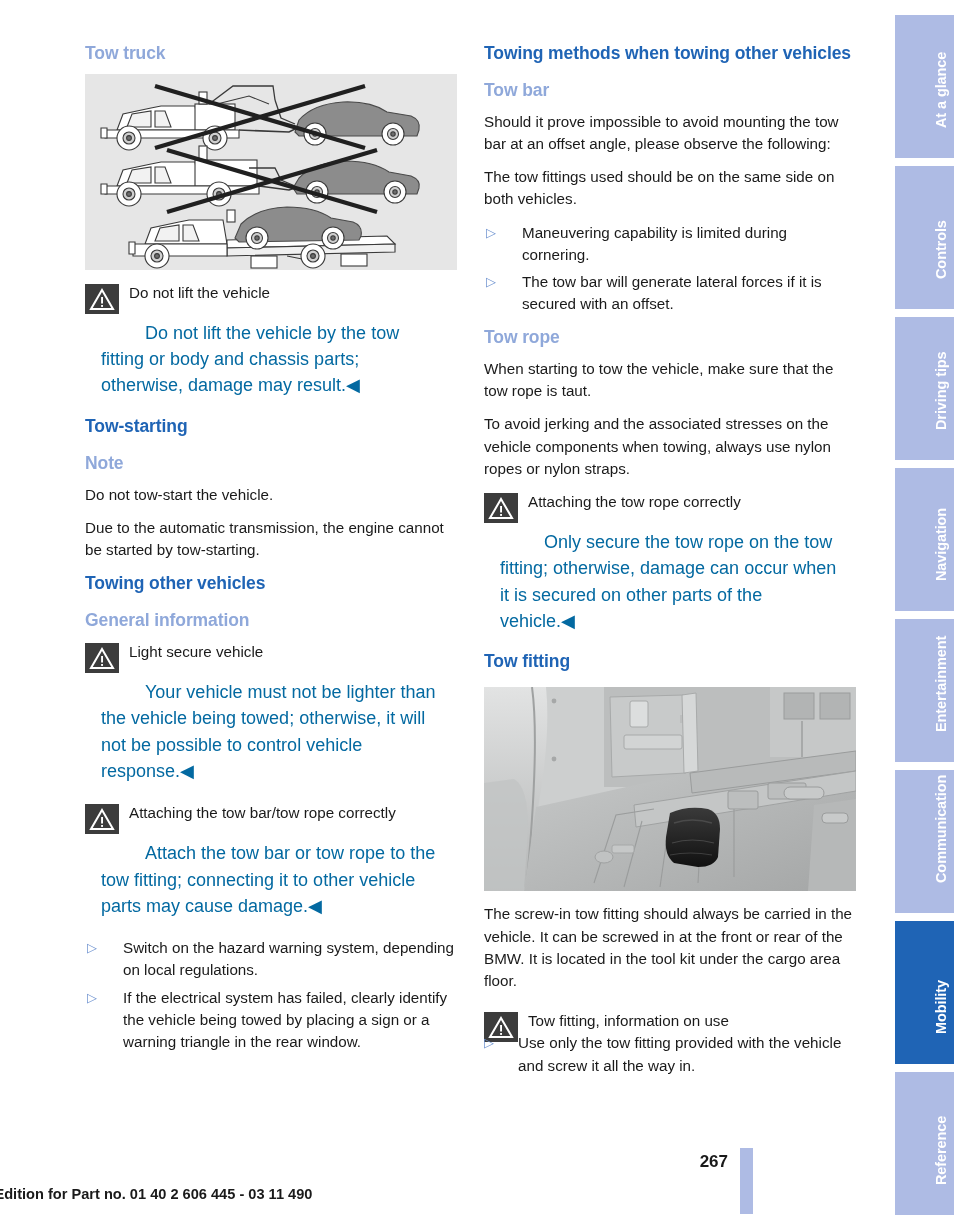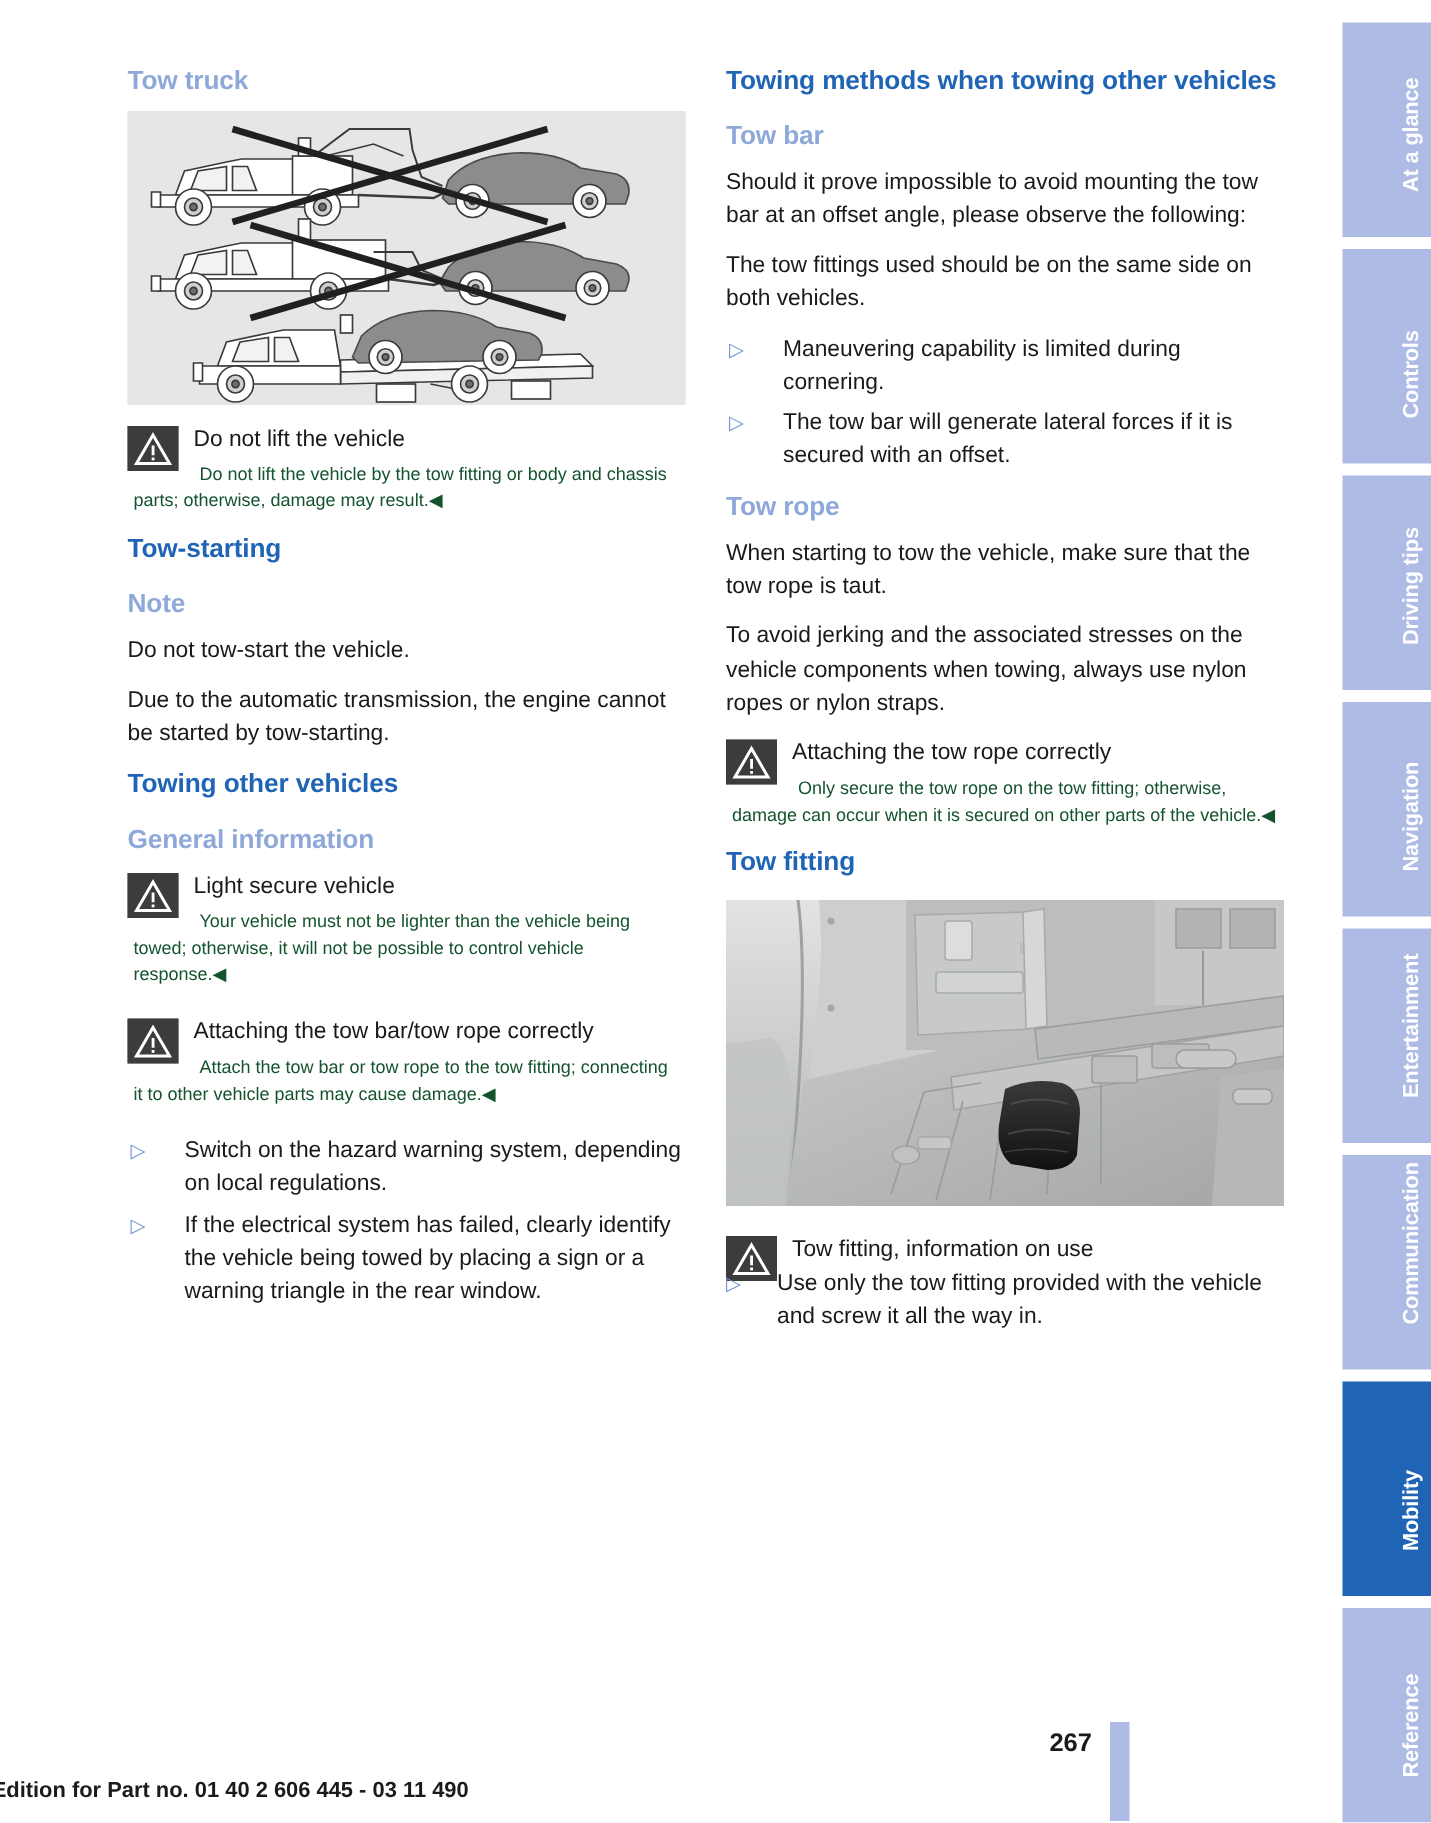--- a/index.html
+++ b/index.html
@@ -83,24 +83,24 @@
     background: #3c3c3c;
   }
   .warn-icon svg { display: block; width: 34px; height: 30px; }
   .warn-title {
     font-size: 15.2px;
     line-height: 1.46;
     margin: 0 0 0 44px;
     color: #1a1a1a;
   }
   .warn-text {
-    font-size: 12px;
+    font-size: 18px;
     line-height: 1.46;
-    margin: 4px;
-    color: #14532d;
+    margin: 16px;
+    color: #0369a1;
     text-indent: 44px;
   }
   .warn-list {
     list-style: none;
     margin: 0 0 0 44px;
     padding: 0;
   }
 
   
   ul.blist {
@@ -448,20 +448,21 @@
         <path d="M186 126 Q204 118 224 122 Q236 126 236 142 L234 170 Q230 180 214 180 L190 176 Q180 168 182 150 Z" fill="url(#gBag)"></path>
         <path d="M190 136 Q208 130 228 136" fill="none" stroke="#4a4a4a" stroke-width="1.4"></path>
         <path d="M188 156 Q208 150 230 156" fill="none" stroke="#464646" stroke-width="1.2"></path>
         <path d="M186 168 Q206 164 228 168" fill="none" stroke="#3e3e3e" stroke-width="1.1"></path>
 
         <path d="M330 118 L372 112 L372 204 L324 204 Z" fill="#b6b8b8"></path>
         <rect x="338" y="126" width="26" height="10" rx="4" fill="#c8caca" stroke="#9a9c9c"></rect>
       </svg>
     </div>
 
+    <p class="body">The screw-in tow fitting should always be carried in the vehicle. It can be screwed in at the front or rear of the BMW. It is located in the tool kit under the cargo area floor.</p>
 
     <div class="warn" style="margin-top:18px;">
       <span class="warn-icon">
         <svg viewBox="0 0 34 30" xmlns="http://www.w3.org/2000/svg">
           <rect x="0" y="0" width="34" height="30" fill="#3c3c3c"></rect>
           <path d="M17 6 L28 25 L6 25 Z" fill="none" stroke="#ffffff" stroke-width="2"></path>
           <rect x="16.1" y="13" width="1.9" height="6.5" fill="#ffffff"></rect>
           <rect x="16.1" y="21" width="1.9" height="1.9" fill="#ffffff"></rect>
         </svg>
       </span>

